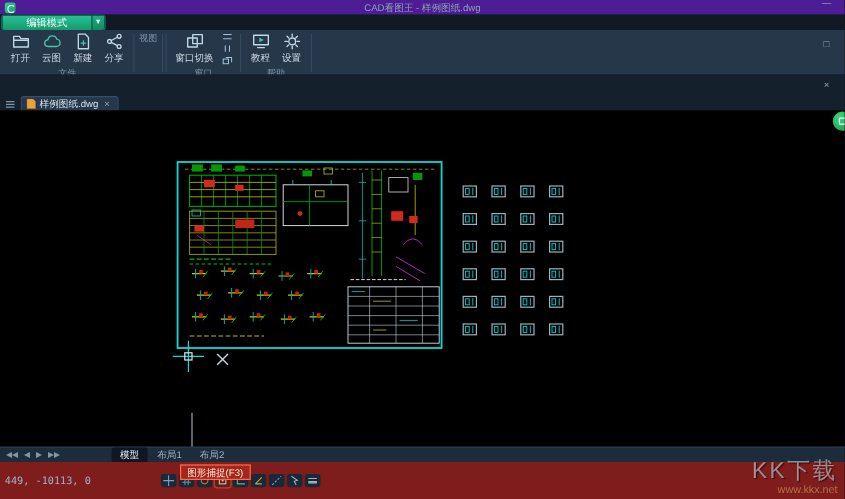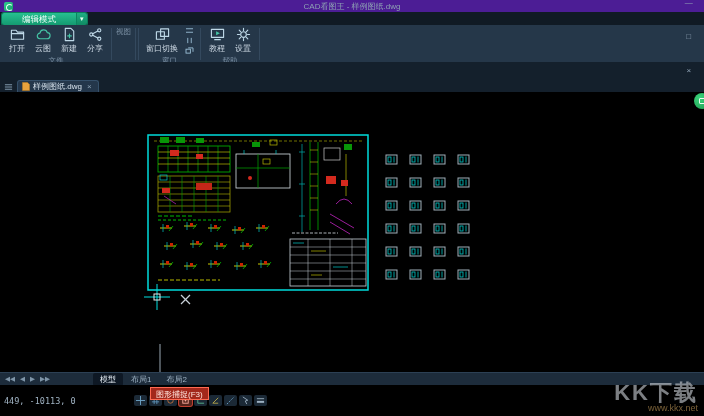--- a/index.html
+++ b/index.html
@@ -57,31 +57,31 @@
   .float-btn { position:absolute; top:1px; right:-6px; width:16px; height:16px; border-radius:50%; background:radial-gradient(circle at 35% 30%,#3bd47c,#1d9a50); box-shadow:0 0 3px rgba(0,0,0,.6); display:flex; align-items:center; justify-content:center; }
   .float-btn span { width:6px; height:6px; border:1.2px solid #eafff2; border-radius:1px; display:block; }
 
   
   .laytabs { height:13px; background:#1d2c3b; display:flex; align-items:center; padding:0 3px; gap:1px; flex:0 0 auto; border-top:1px solid #2c4054; }
   .nav { font-size:6.5px; color:#7f95a8; padding:0 2px; }
   .ltab { font-size:8px; color:#9db1c2; padding:1px 7px; border-radius:2px; }
   .ltab.active { background:#0e1824; color:#e9f1f8; box-shadow:inset 0 0 0 1px #3a5call;margin-left:40px; }
 
   
-  .statusrow { height:31px; background:#000000; display:flex; align-items:center; padding:12px 4px; flex:0 0 auto; }
+  .statusrow { height:31px; background:#7f1d1d; display:flex; align-items:center; padding:12px 4px; flex:0 0 auto; }
   .coords { font-family:"DejaVu Sans Mono",monospace; font-size:8.5px; color:#9fb2c2; white-space:nowrap; }
   .sicons { display:flex; align-items:center; gap:2px; margin-left:58px; }
   .sico { width:13px; height:11px; display:flex; align-items:center; justify-content:center; border-radius:2px; background:#1b2936; }
   .sico svg { width:9px; height:9px; fill:none; stroke-width:1; }
   .sico.hl { background:#55241c; box-shadow:0 0 0 1px #c04030; }
 
   
   .snap-tip { position:absolute; left:150px; top:387px; height:13px; line-height:13px; padding:0 5px; background:#a3281b; border:1px solid #ff6a52; color:#ffe3dc; font-size:8px; white-space:nowrap; z-index:30; }
   .watermark { position:absolute; right:6px; bottom:2px; text-align:right; z-index:25; pointer-events:none; }
-  .wm1 { font-size:22px; font-weight:bold; color:rgba(225,232,238,.55); letter-spacing:2px; line-height:20px; text-shadow:1px 1px 1px rgba(0,0,0,.6); }
+  .wm1 { font-size:19px; font-weight:normal; color:rgba(225,232,238,.55); letter-spacing:2px; line-height:20px; text-shadow:1px 1px 1px rgba(0,0,0,.6); }
   .wm2 { font-size:9px; color:rgba(240,190,110,.5); line-height:11px; }
 </style>
 </head>
 <body>
 
 <div class="app">
 
   <div class="titlebar">
     <span class="logo"></span>
     <span class="tb-title">CAD看图王 - 样例图纸.dwg</span>

